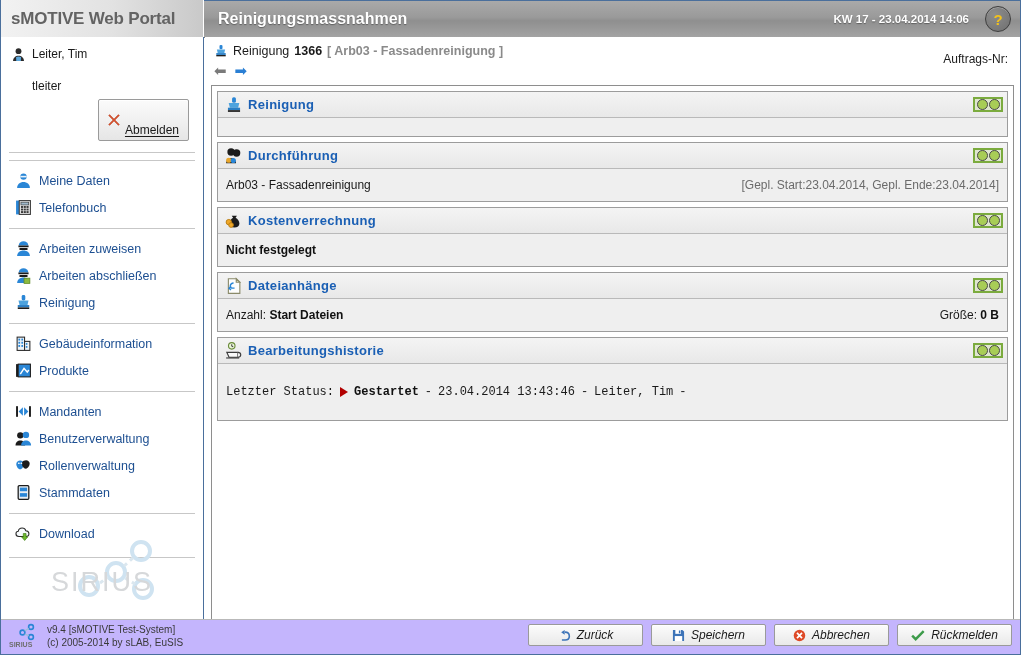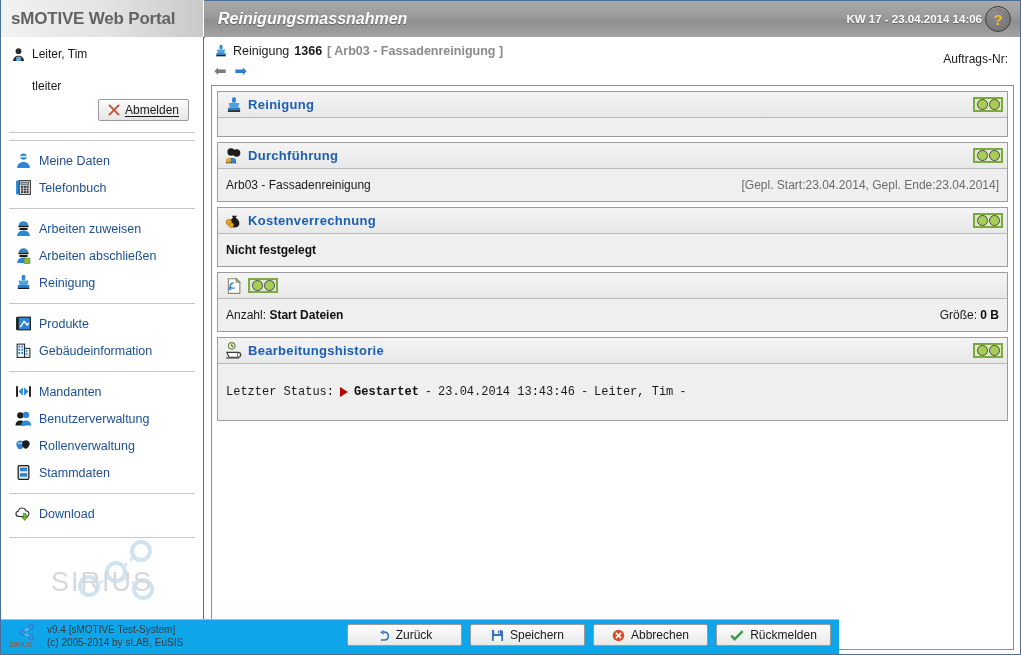--- a/index.html
+++ b/index.html
@@ -23,25 +23,25 @@
   .brand{
     width:203px;height:52px;box-sizing:border-box;
     display:flex;align-items:center;padding-left:10px;
     background:linear-gradient(to right,#f2f2f2 0%,#e2e2e2 55%,#c9c9c9 100%);
     font-size:17px;font-weight:bold;color:#636363;
     letter-spacing:-.2px;white-space:nowrap;
     border-right:1px solid #ffffff;
   }
   .topbar-title{
     flex:1;padding-left:14px;font-size:16px;font-weight:bold;color:#ffffff;
-    text-shadow:0 1px 1px rgba(0,0,0,.35);white-space:nowrap;font-style:italic;
+    text-shadow:0 1px 1px rgba(0,0,0,.35);white-space:nowrap;
   }
   .topbar-clock{
     font-size:11.5px;font-weight:bold;color:#ffffff;white-space:nowrap;
-    text-shadow:0 1px 1px rgba(0,0,0,.35);padding-right:3px;
+    text-shadow:0 1px 1px rgba(0,0,0,.35);padding-right:16px;
   }
   .help-btn{
     width:24px;height:24px;border-radius:50%;margin-right:9px;
     background:radial-gradient(circle at 35% 30%,#8d8d8d,#6f6f6f);
     border:1px solid #3d3d3d;color:#f2c21c;font-weight:bold;font-size:15px;
     display:flex;align-items:center;justify-content:center;cursor:pointer;
     box-shadow:inset 0 1px 0 rgba(255,255,255,.25);
   }
 
   
@@ -60,21 +60,21 @@
   .user-name{font-size:12px;color:#1a1a1a;}
   .user-login{font-size:12px;color:#1a1a1a;padding:4px 0 0 21px;margin-top:12px;}
   .logout-row{display:flex;justify-content:flex-end;padding:6px 4px 0 0;}
   .btn{
     display:inline-flex;align-items:center;gap:5px;
     background:linear-gradient(to bottom,#fbfbfb,#e6e6e6);
     border:1px solid #9a9a9a;border-radius:2px;
     padding:3px 9px;font-size:12px;color:#1a1a1a;cursor:pointer;
     box-shadow:inset 0 1px 0 #fff;
   }
-  .btn u{text-underline-offset:2px;}
+  .btn u{text-underline-offset:2px;margin-top:20px;}
   .sep{height:1px;background:#c7c7c7;margin:7px 8px 6px 8px;}
   .nav{padding:0 0 0 0;}
   .nav-item{
     display:flex;align-items:center;gap:7px;height:27px;padding-left:14px;
     cursor:pointer;color:#1d4f91;font-size:12.5px;white-space:nowrap;
   }
   .nav-label{color:#1d4f91;}
 
   
   .watermark{
@@ -87,27 +87,27 @@
   .about-row{
     position:absolute;left:0;top:582px;width:202px;height:26px;
     display:flex;align-items:center;gap:7px;padding-left:10px;cursor:pointer;
     box-sizing:border-box;
   }
   .about-label{color:#e08214;font-size:12.5px;}
   .sb-footsep{position:absolute;left:0;top:615px;width:202px;height:1px;background:#c7c7c7;}
 
   
   .footer{
-    position:absolute;left:0;top:618px;width:838px;height:35px;
-    background:#0ea5e9;border-top:1px solid #b9b9b9;
+    position:absolute;left:0;top:618px;width:1019px;height:35px;
+    background:#c4b5fd;border-top:1px solid #b9b9b9;
   }
   .foot-left{position:absolute;left:8px;top:3px;display:flex;align-items:center;gap:8px;}
   .foot-text{font-size:10px;color:#3a3a3a;line-height:13px;}
   .foot-buttons{
-    position:absolute;right:8px;top:4px;display:flex;gap:8px;
+    position:absolute;right:8px;top:4px;display:flex;gap:8px;font-style:italic;
   }
   .fbtn{
     width:115px;height:22px;box-sizing:border-box;
     display:flex;align-items:center;justify-content:center;gap:6px;
     background:linear-gradient(to bottom,#fcfcfc,#e9e9e9);
     border:1px solid #9a9a9a;border-radius:2px;font-size:12px;color:#1a1a1a;
     cursor:pointer;box-shadow:inset 0 1px 0 #fff;
   }
   .footer-blueline{position:absolute;left:0;top:653px;width:1019px;height:2px;background:#4a6f9c;}
 
@@ -290,45 +290,45 @@
           <span class="nav-label">Reinigung</span>
         </div>
       </div>
 
       <div class="sep"></div>
 
       <div class="nav">
         <div class="nav-item">
           <span>
             <svg width="17" height="17" viewBox="0 0 16 16">
-              <rect x="1" y="2" width="2" height="12" fill="#1c1c1c"></rect>
-              <rect x="3" y="2" width="11.5" height="12" fill="#2a86d6" stroke="#1c1c1c" stroke-width="1"></rect>
-              <path d="M5 11.5 L8.5 6 L11.5 9.5 L13 7.5" stroke="#ffffff" stroke-width="1.4" fill="none"></path>
-            </svg>
-          </span>
-          <span class="nav-label">Produkte</span>
-        </div>
-        <div class="nav-item">
-          <span>
-            <svg width="17" height="17" viewBox="0 0 16 16">
               <rect x="2" y="2" width="7" height="12.5" fill="#eef3f7" stroke="#2b2b2b" stroke-width="1"></rect>
               <rect x="9" y="6" width="5" height="8.5" fill="#eef3f7" stroke="#2b2b2b" stroke-width="1"></rect>
               <g fill="#2a86d6">
                 <rect x="3.2" y="3.4" width="1.6" height="1.8"></rect>
                   <rect x="6" y="3.4" width="1.6" height="1.8"></rect>
                 <rect x="3.2" y="6.4" width="1.6" height="1.8"></rect>
                   <rect x="6" y="6.4" width="1.6" height="1.8"></rect>
                 <rect x="3.2" y="9.4" width="1.6" height="1.8"></rect>
                   <rect x="6" y="9.4" width="1.6" height="1.8"></rect>
                 <rect x="10.2" y="7.6" width="1.5" height="1.6"></rect>
                   <rect x="10.2" y="10.4" width="1.5" height="1.6"></rect>
               </g>
             </svg>
           </span>
           <span class="nav-label">Gebäudeinformation</span>
+        </div>
+        <div class="nav-item">
+          <span>
+            <svg width="17" height="17" viewBox="0 0 16 16">
+              <rect x="1" y="2" width="2" height="12" fill="#1c1c1c"></rect>
+              <rect x="3" y="2" width="11.5" height="12" fill="#2a86d6" stroke="#1c1c1c" stroke-width="1"></rect>
+              <path d="M5 11.5 L8.5 6 L11.5 9.5 L13 7.5" stroke="#ffffff" stroke-width="1.4" fill="none"></path>
+            </svg>
+          </span>
+          <span class="nav-label">Produkte</span>
         </div>
       </div>
 
       <div class="sep"></div>
 
       <div class="nav">
         <div class="nav-item">
           <span>
             <svg width="17" height="17" viewBox="0 0 16 16">
               <rect x="1" y="3" width="1.8" height="10" fill="#1c1c1c"></rect>
@@ -519,20 +519,21 @@
         <div class="panel">
           <div class="panel-head">
             <span class="panel-icon">
               <svg width="18" height="18" viewBox="0 0 16 16">
                 <path d="M3 1.5h7l3.2 3.2v9.8H3z" fill="#fdfdfd" stroke="#8a8a6a" stroke-width="1"></path>
                 <path d="M10 1.5 L13.2 4.7 L10 4.7 Z" fill="#e4e4cf" stroke="#8a8a6a" stroke-width="1"></path>
                 <path d="M7.6 5.4c-1.6 0-2.9 1.1-2.9 2.5 0 1.2 1 2 2.2 2h1.6" fill="none" stroke="#2a86d6" stroke-width="1.3"></path>
                 <path d="M5.3 8.4 L3.6 10 L5.3 11.6" fill="none" stroke="#2a86d6" stroke-width="1.3"></path>
               </svg>
             </span>
+            <span class="panel-title">Dateianhänge</span>
             <span class="toggle">
               <span class="dot"></span>
               <span class="dot"></span>
             </span>
           </div>
           <div class="panel-body">
             <span class="pb-left">
               <span>Anzahl:</span>
               <span class="b">Start Dateien</span>
             </span>

